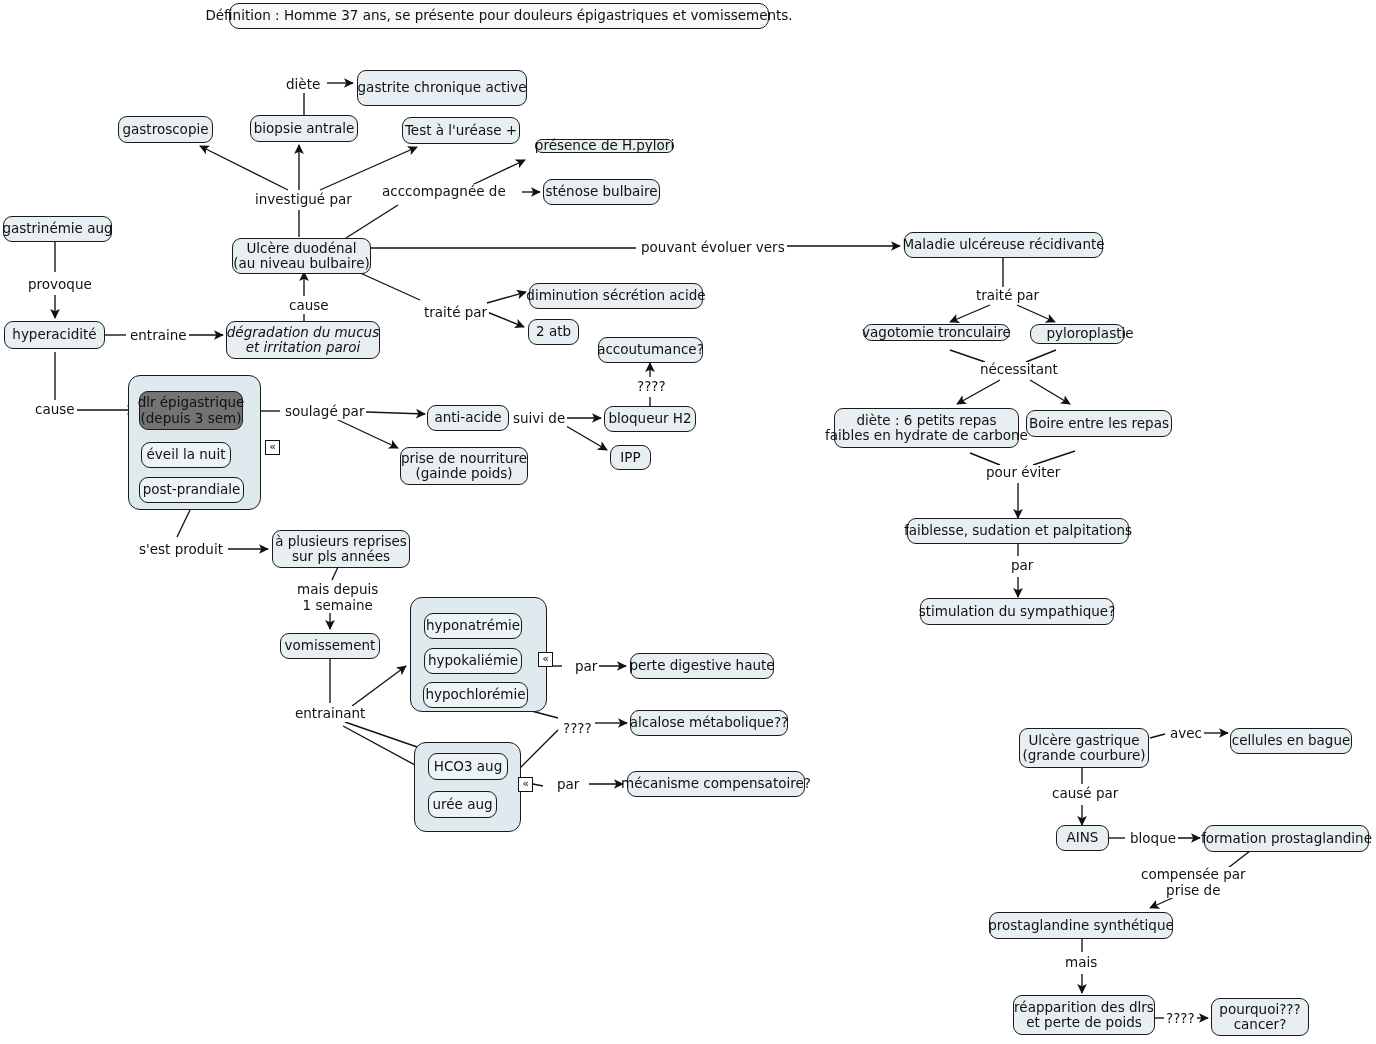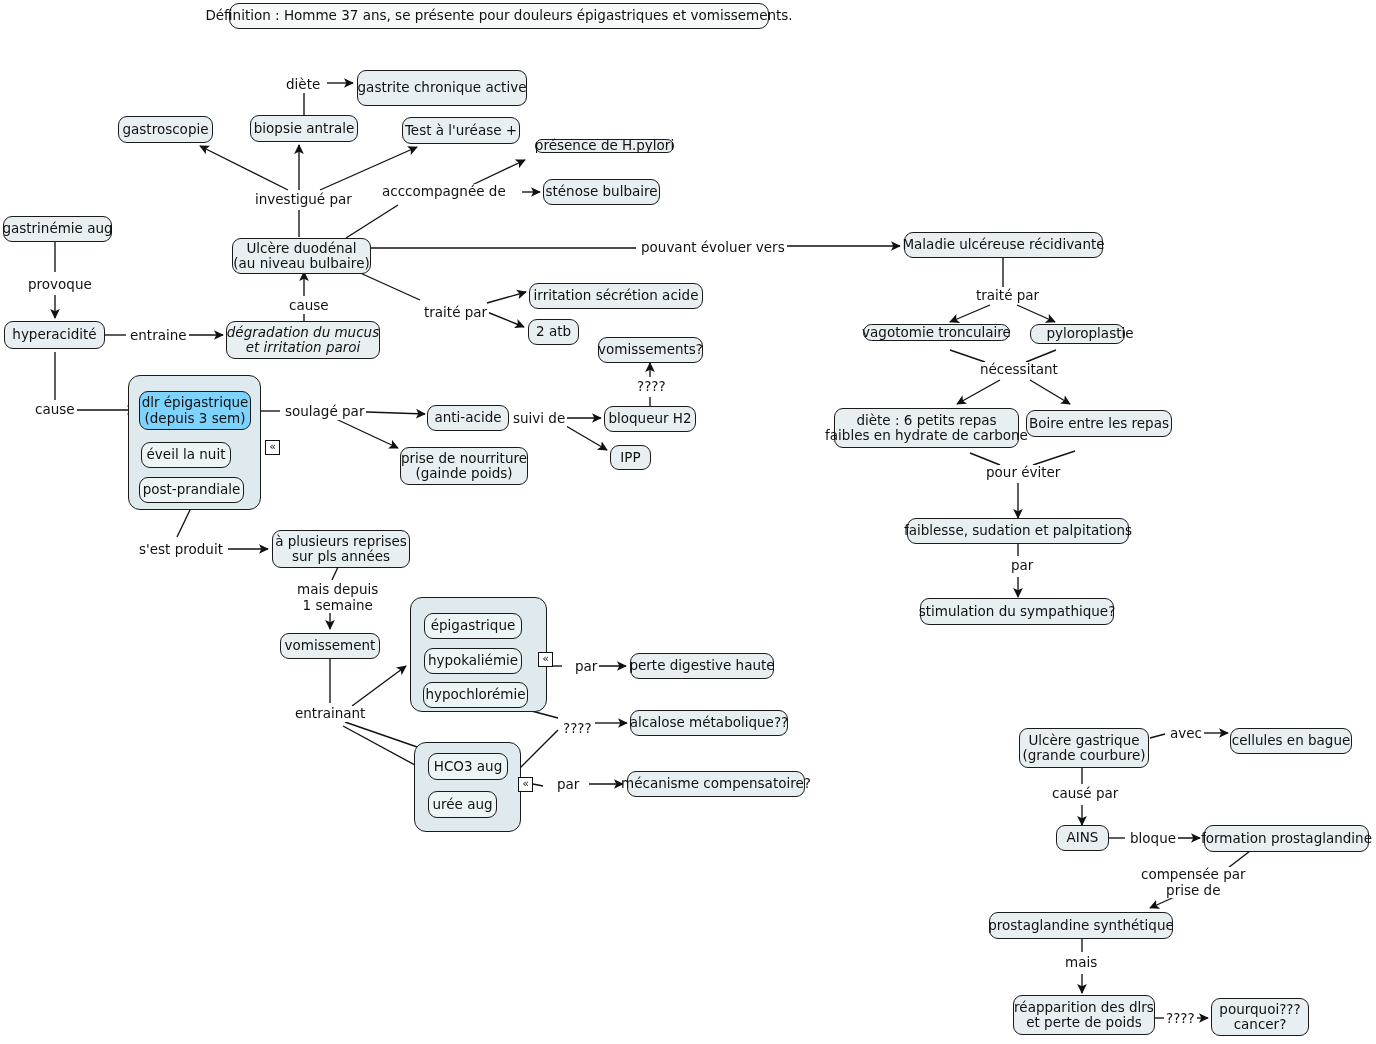--- a/index.html
+++ b/index.html
@@ -183,35 +183,35 @@
   <div class="lbl" style="left:253px;top:192px;">investigué par</div>
   <div class="lbl" style="left:380px;top:184px;">acccompagnée de</div>
 
   <div class="node" style="left:232px;top:238px;width:139px;height:36px;">Ulcère duodénal
 (au niveau bulbaire)</div>
 
   <div class="lbl" style="left:639px;top:240px;">pouvant évoluer vers</div>
   <div class="lbl" style="left:422px;top:305px;">traité par</div>
   <div class="lbl" style="left:287px;top:298px;">cause</div>
 
-  <div class="node" style="left:529px;top:283px;width:174px;height:26px;">irritation sécrétion acide</div>
+  <div class="node" style="left:529px;top:283px;width:174px;height:26px;">diminution sécrétion acide</div>
   <div class="node" style="left:528px;top:319px;width:51px;height:26px;">2 atb</div>
-  <div class="node" style="left:598px;top:337px;width:105px;height:26px;">vomissements?</div>
+  <div class="node" style="left:598px;top:337px;width:105px;height:26px;">accoutumance?</div>
   <div class="lbl" style="left:635px;top:379px;">????</div>
 
   <div class="node" style="left:3px;top:216px;width:109px;height:26px;">gastrinémie aug</div>
   <div class="lbl" style="left:26px;top:277px;">provoque</div>
   <div class="node" style="left:4px;top:321px;width:101px;height:28px;">hyperacidité</div>
   <div class="lbl" style="left:128px;top:328px;">entraine</div>
   <div class="node" style="left:226px;top:321px;width:154px;height:38px;font-style:italic;">dégradation du mucus
 et irritation paroi</div>
   <div class="lbl" style="left:33px;top:402px;">cause</div>
 
   <div class="group" style="left:128px;top:375px;width:133px;height:135px;"></div>
-  <div class="node" style="left:139px;top:391px;width:112px;height:39px;background:#7dd3fc;">dlr épigastrique
+  <div class="node" style="left:139px;top:391px;width:104px;height:39px;background:#737373;">dlr épigastrique
 (depuis 3 sem)</div>
   <div class="node" style="left:141px;top:442px;width:90px;height:26px;background:#edf4f6;">éveil la nuit</div>
   <div class="node" style="left:139px;top:477px;width:105px;height:26px;background:#edf4f6;">post-prandiale</div>
   <div class="chev" style="left:265px;top:440px;">«</div>
 
   <div class="lbl" style="left:283px;top:404px;">soulagé par</div>
   <div class="node" style="left:427px;top:405px;width:82px;height:26px;">anti-acide</div>
   <div class="lbl" style="left:511px;top:411px;">suivi de</div>
   <div class="node" style="left:604px;top:406px;width:92px;height:26px;">bloqueur H2</div>
   <div class="node" style="left:610px;top:445px;width:41px;height:25px;">IPP</div>
@@ -220,21 +220,21 @@
 
   <div class="lbl" style="left:137px;top:542px;">s'est produit</div>
   <div class="node" style="left:272px;top:530px;width:138px;height:38px;">à plusieurs reprises
 sur pls années</div>
   <div class="lbl" style="left:295px;top:582px;">mais depuis
 1 semaine</div>
   <div class="node" style="left:280px;top:633px;width:100px;height:26px;">vomissement</div>
   <div class="lbl" style="left:293px;top:706px;">entrainant</div>
 
   <div class="group" style="left:410px;top:597px;width:137px;height:115px;"></div>
-  <div class="node" style="left:424px;top:613px;width:98px;height:26px;background:#edf4f6;">épigastrique</div>
+  <div class="node" style="left:424px;top:613px;width:98px;height:26px;background:#edf4f6;">hyponatrémie</div>
   <div class="node" style="left:424px;top:648px;width:98px;height:26px;background:#edf4f6;">hypokaliémie</div>
   <div class="node" style="left:423px;top:682px;width:105px;height:26px;background:#edf4f6;">hypochlorémie</div>
   <div class="chev" style="left:538px;top:652px;">«</div>
   <div class="lbl" style="left:573px;top:659px;">par</div>
   <div class="node" style="left:630px;top:653px;width:144px;height:26px;">perte digestive haute</div>
 
   <div class="lbl" style="left:561px;top:721px;">????</div>
   <div class="node" style="left:630px;top:710px;width:158px;height:26px;">alcalose métabolique??</div>
 
   <div class="group" style="left:414px;top:742px;width:107px;height:90px;"></div>

